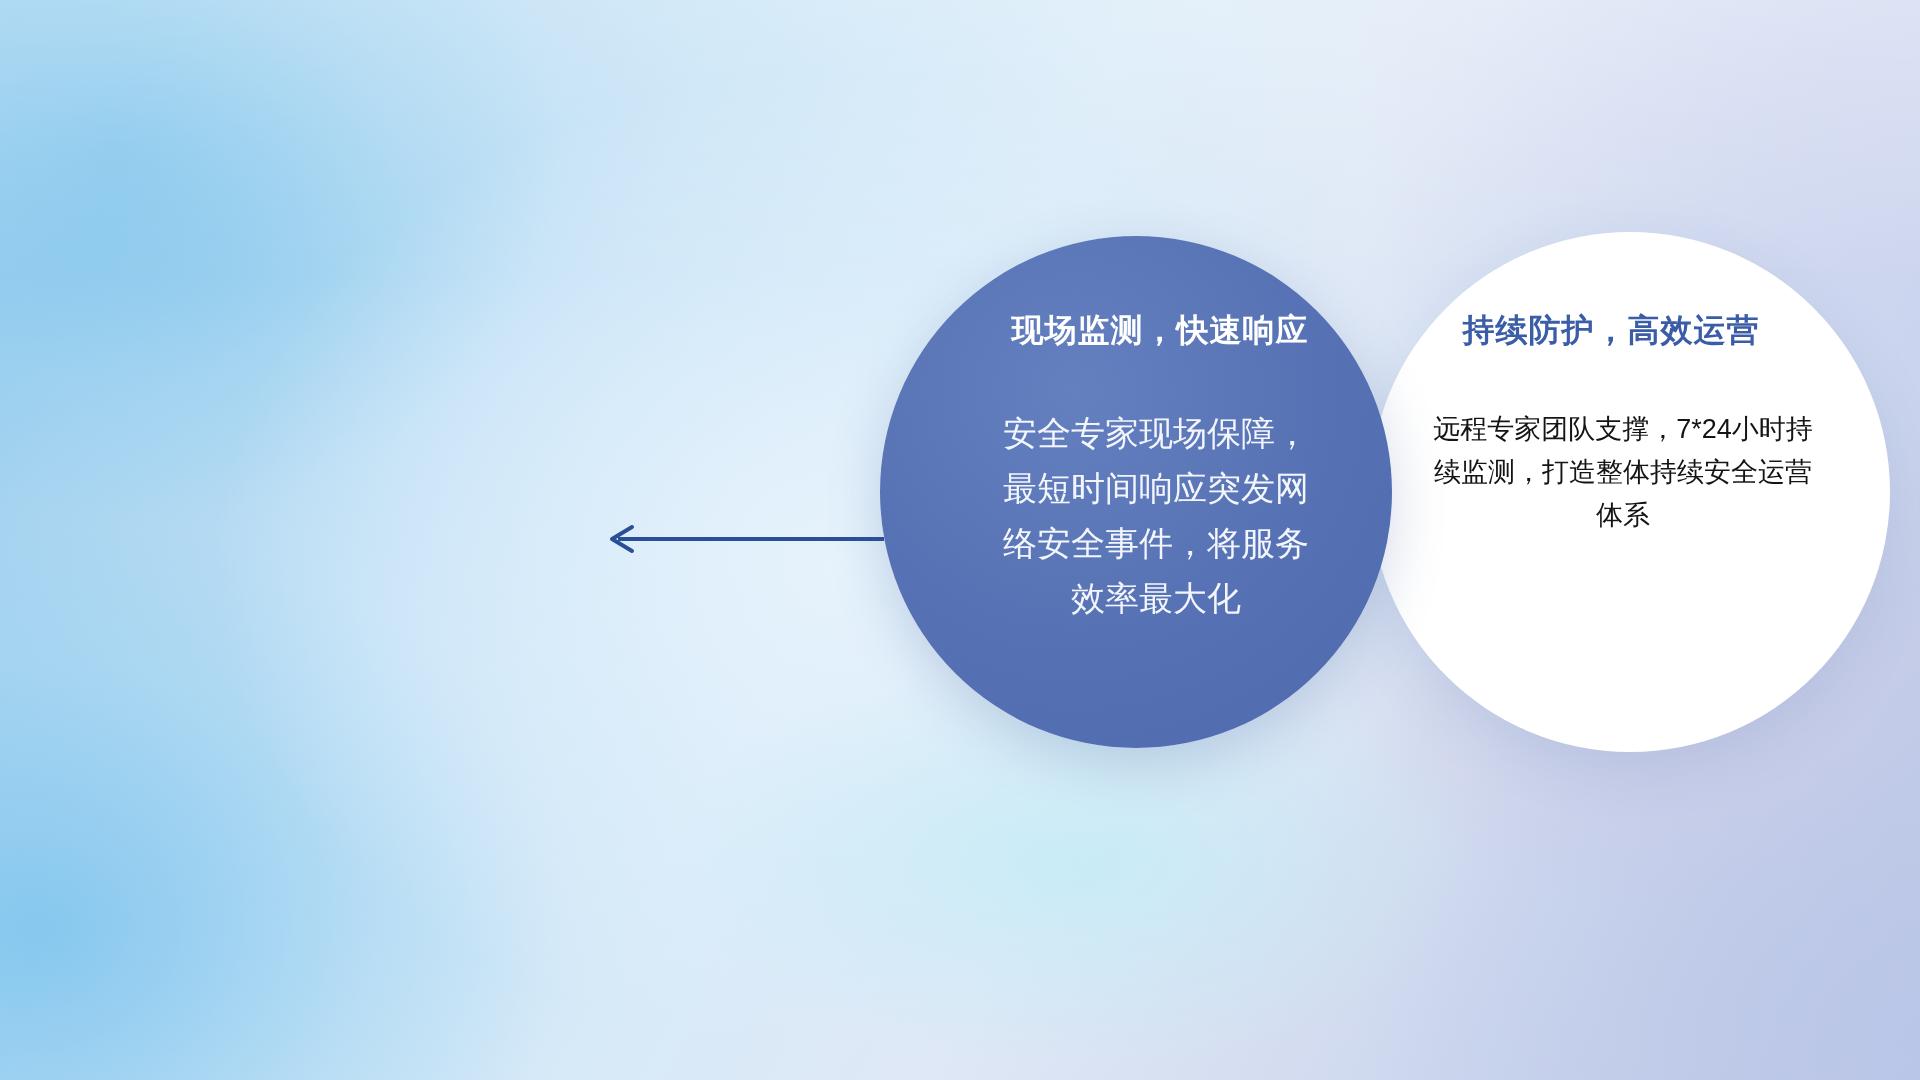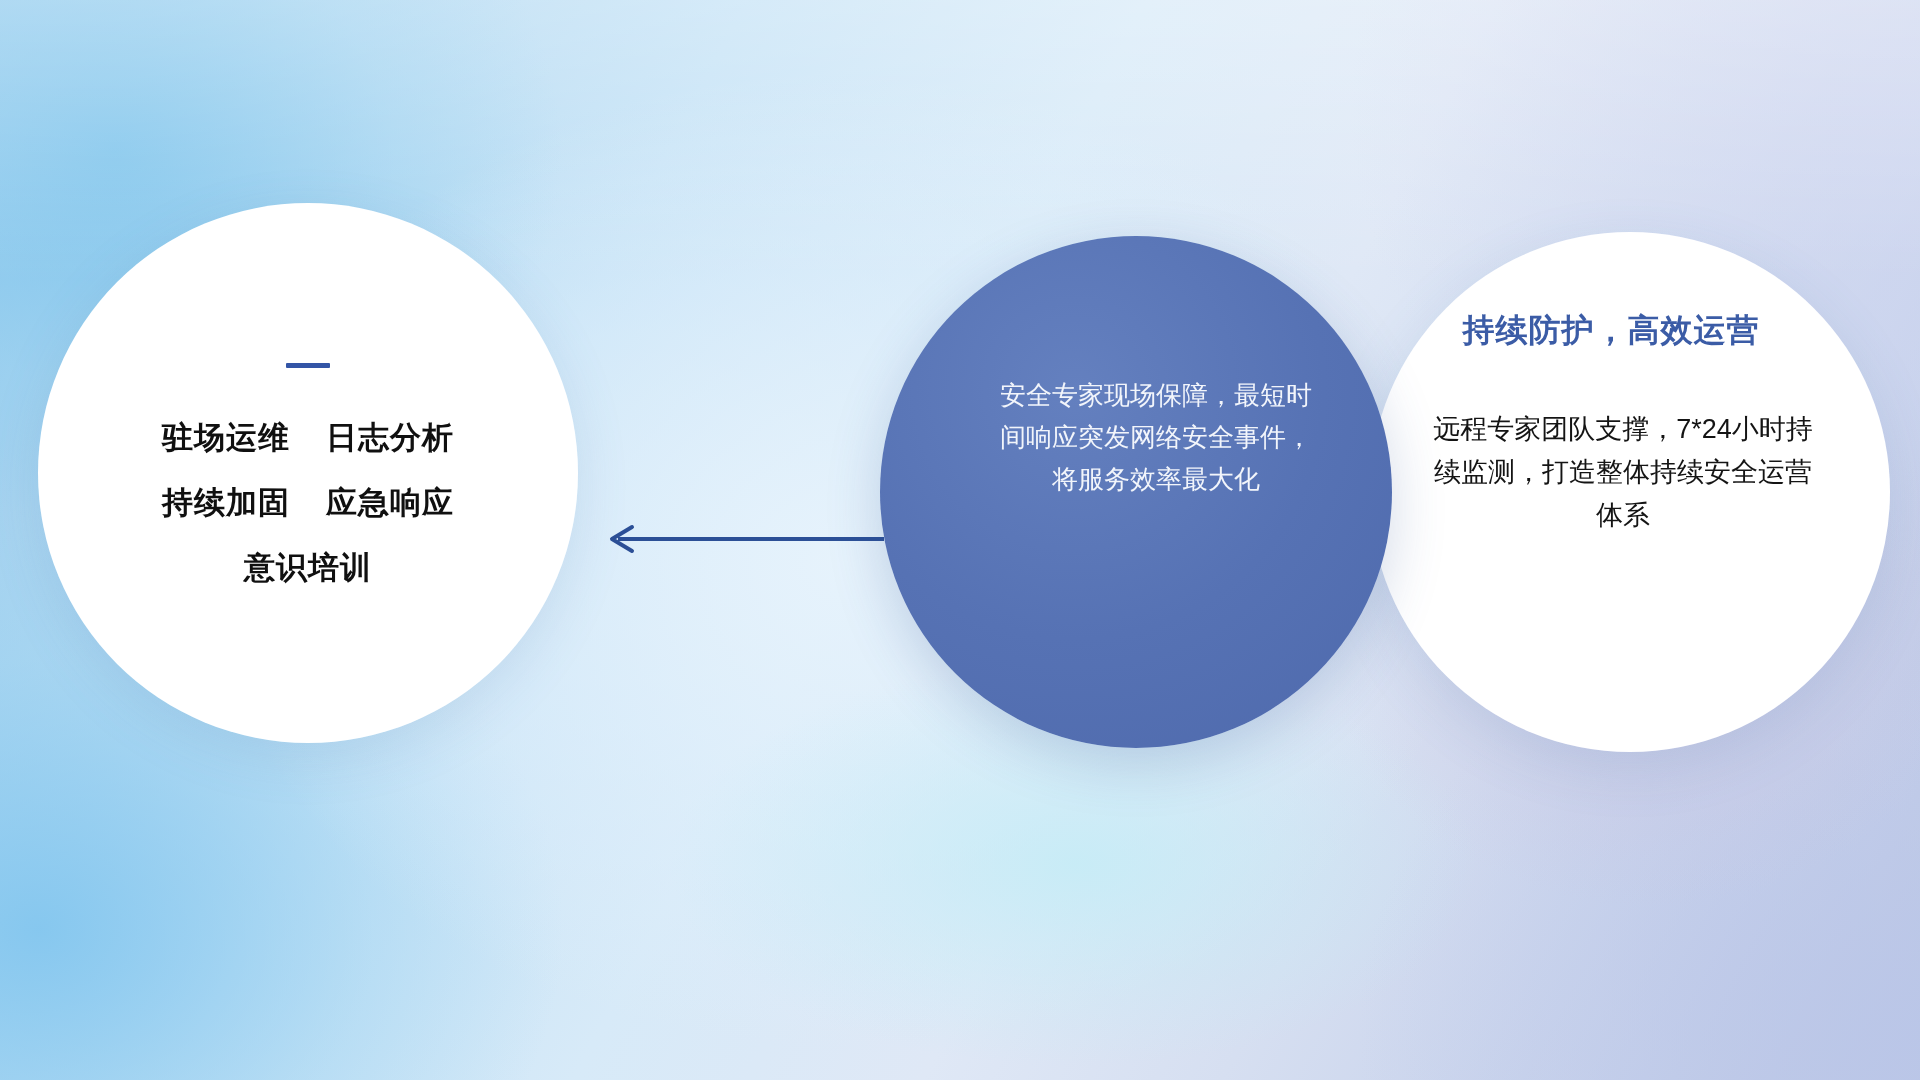--- a/index.html
+++ b/index.html
@@ -88,21 +88,21 @@
     display:flex; flex-direction:column; align-items:center;
     padding-top:78px;
   }
   #circle-mid .card-title {
     font-size:32px; font-weight:bold; color:#ffffff;
     letter-spacing:1px; white-space:nowrap; line-height:1;
     margin-left:48px;
   }
   #circle-mid .card-body {
     margin-top:60px; width:330px;
-    font-size:26px; line-height:1.62; color:#f2f5fb;
+    font-size:34px; line-height:1.62; color:#f2f5fb;
     text-align:center; margin-left:40px;
   }
 
   #circle-right {
     left:1370px; top:232px; width:520px; height:520px;
     background:radial-gradient(circle at 40% 32%, #ffffff 0%, #ffffff 78%, #fafcfe 100%);
     box-shadow:0 16px 54px rgba(90,130,180,.16);
     z-index:2;
     display:flex; flex-direction:column; align-items:center;
     padding-top:82px;
@@ -132,45 +132,31 @@
   <div class="bg-layer bg-base"></div>
   <div class="bg-layer bg-glow-tl"></div>
   <div class="bg-layer bg-glow-bl"></div>
   <div class="bg-layer bg-glow-mid"></div>
   <div class="bg-layer bg-glow-teal"></div>
   <div class="bg-layer bg-glow-tr"></div>
   <div class="bg-layer bg-glow-br"></div>
   <div class="bg-layer bg-glow-mauve"></div>
   <div class="bg-layer bg-soft-top"></div>
 
-  <div class="circle" id="circle-left">
-    <div class="dash"></div>
-
-    <div class="kw-row">
-      <span>驻场运维</span>
-      <span>日志分析</span>
-    </div>
-    <div class="kw-row">
-      <span>持续加固</span>
-      <span>应急响应</span>
-    </div>
-    <div class="kw-row last">
-      <span>意识培训</span>
-    </div>
-  </div>
 
   <div id="flow-arrow">
     <svg width="290" height="42" viewBox="0 0 290 42">
       <line x1="288" y1="21" x2="22" y2="21" stroke="#2b4f96" stroke-width="4"></line>
       <polyline points="36,9 16,21 36,33" fill="none" stroke="#2b4f96" stroke-width="4" stroke-linecap="round" stroke-linejoin="round"></polyline>
     </svg>
   </div>
 
   <div class="circle" id="circle-right">
     <div class="card-title">持续防护，高效运营</div>
     <div class="card-body">远程专家团队支撑，7*24小时持续监测，打造整体持续安全运营体系</div>
   </div>
 
   <div class="circle" id="circle-mid">
+    <div class="card-title">现场监测，快速响应</div>
     <div class="card-body">安全专家现场保障，最短时间响应突发网络安全事件，将服务效率最大化</div>
   </div>
 
 </div>
 
 </body></html>

